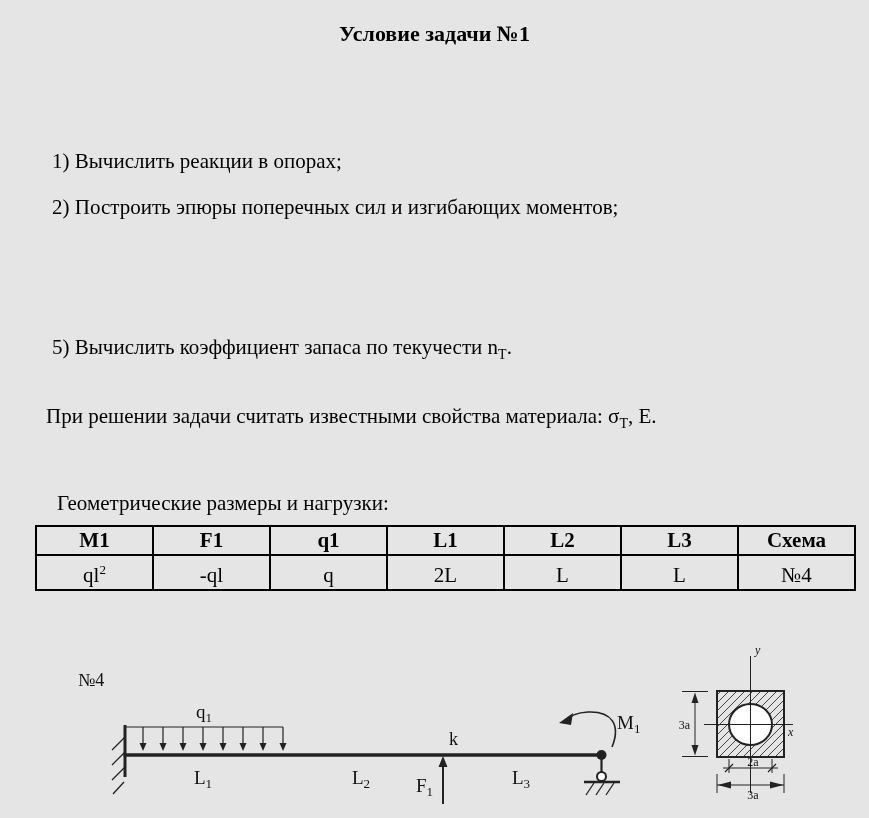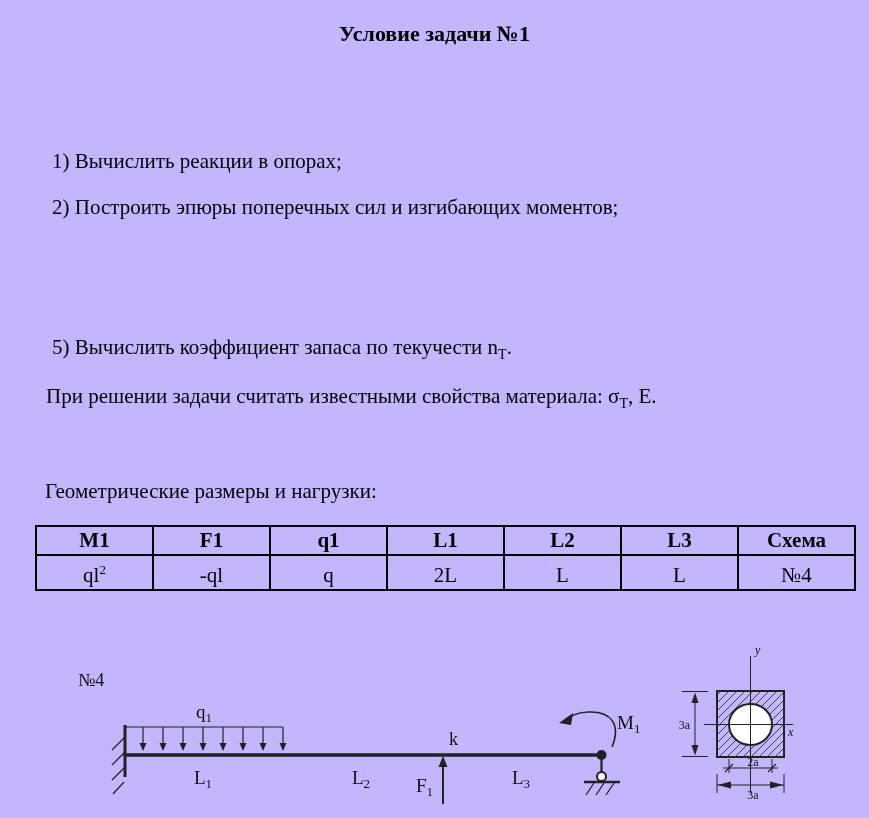--- a/index.html
+++ b/index.html
@@ -1,36 +1,36 @@
 <!DOCTYPE html>
 <html><head>
 <meta charset="utf-8">
 <style>
   html,body{margin:0;padding:0;background:#fff;}
   .page{
-    position:relative;width:869px;height:818px;background:#c4b5fd;
+    position:relative;width:869px;height:818px;background:#e5e5e5;
     font-family:"Liberation Serif", serif;color:#000;overflow:hidden;
   }
   .title{
     position:absolute;top:21px;left:0;width:100%;text-align:center;
     font-weight:bold;font-size:22px;
   }
   .intro{
     position:absolute;left:42px;top:64px;width:632px;
     font-size:21px;line-height:37px;margin:0;
   }
   .task{
     position:absolute;left:52px;margin:0;font-size:21px;white-space:nowrap;
   }
   .t1{top:149px}.t2{top:195px}.t3{top:239px}.t4{top:287px}.t5{top:335px}
   .note{
-    position:absolute;left:46px;top:384px;margin:0;font-size:21px;white-space:nowrap;
+    position:absolute;left:46px;top:404px;margin:0;font-size:21px;white-space:nowrap;
   }
   .section-label{
-    position:absolute;left:45px;top:479px;margin:0;font-size:21px;white-space:nowrap;
+    position:absolute;left:45px;top:479px;margin:12px;font-size:21px;white-space:nowrap;
   }
   sub{font-size:14px;}
   sup{font-size:13px;}
   table.params{
     position:absolute;left:35px;top:525px;width:821px;
     border-collapse:collapse;table-layout:fixed;
   }
   table.params th, table.params td{
     border:2px solid #000;text-align:center;padding:0;
     font-size:21px;height:27px;line-height:27px;

